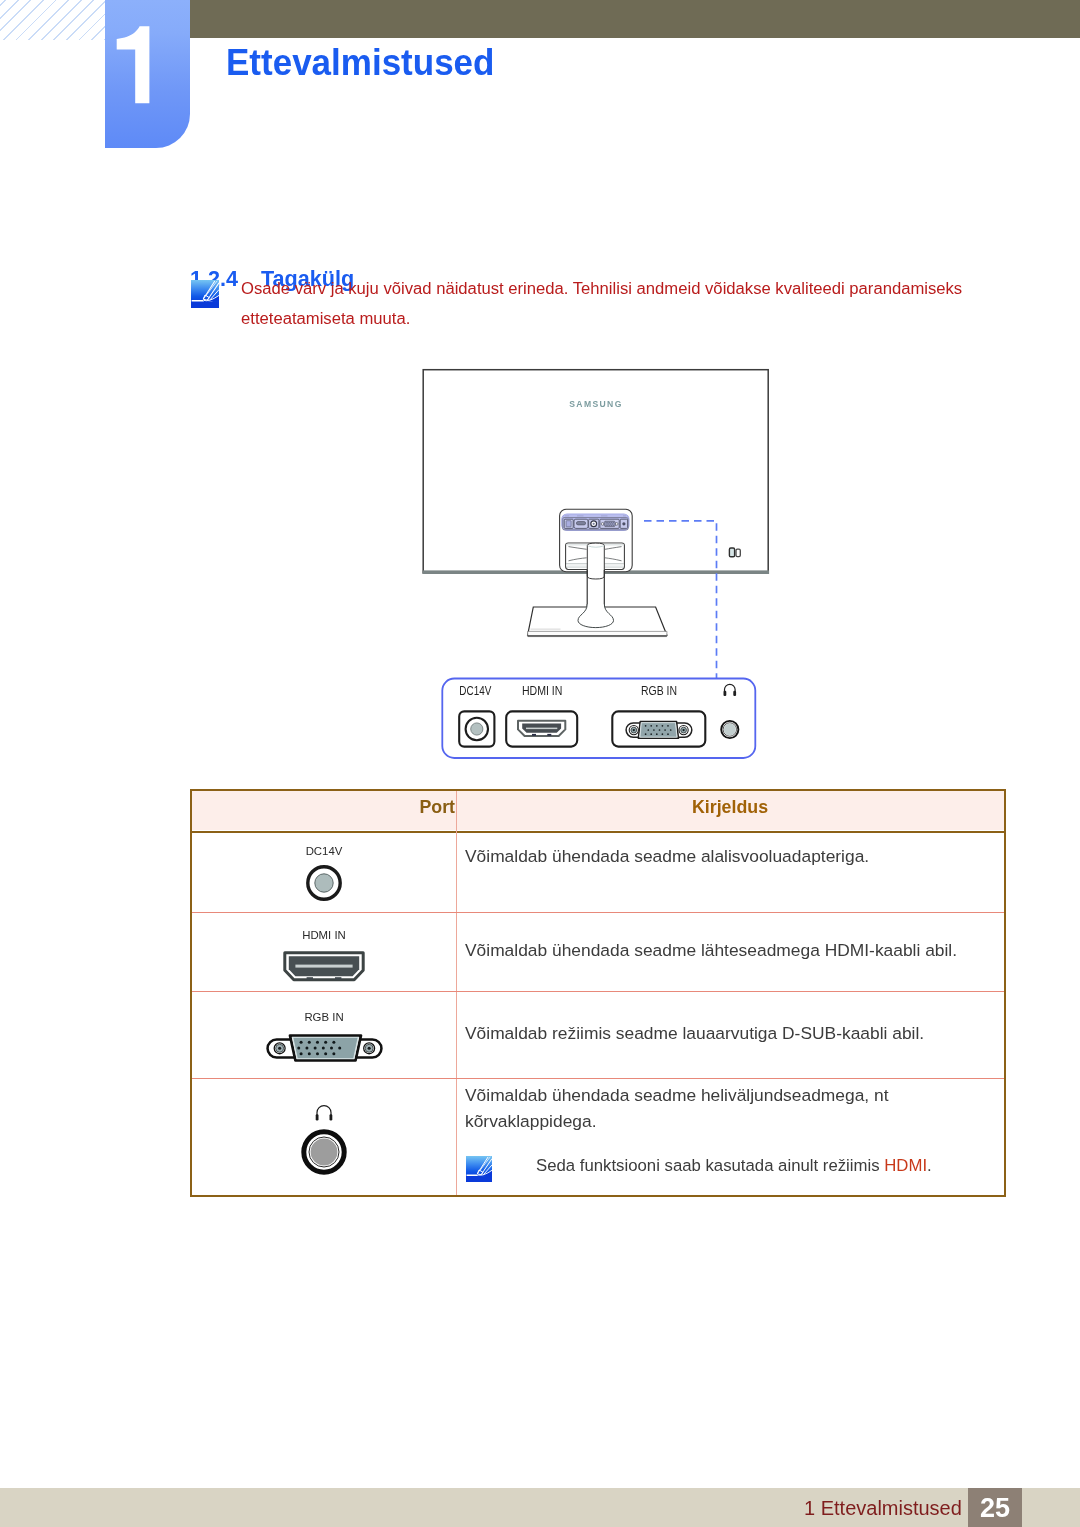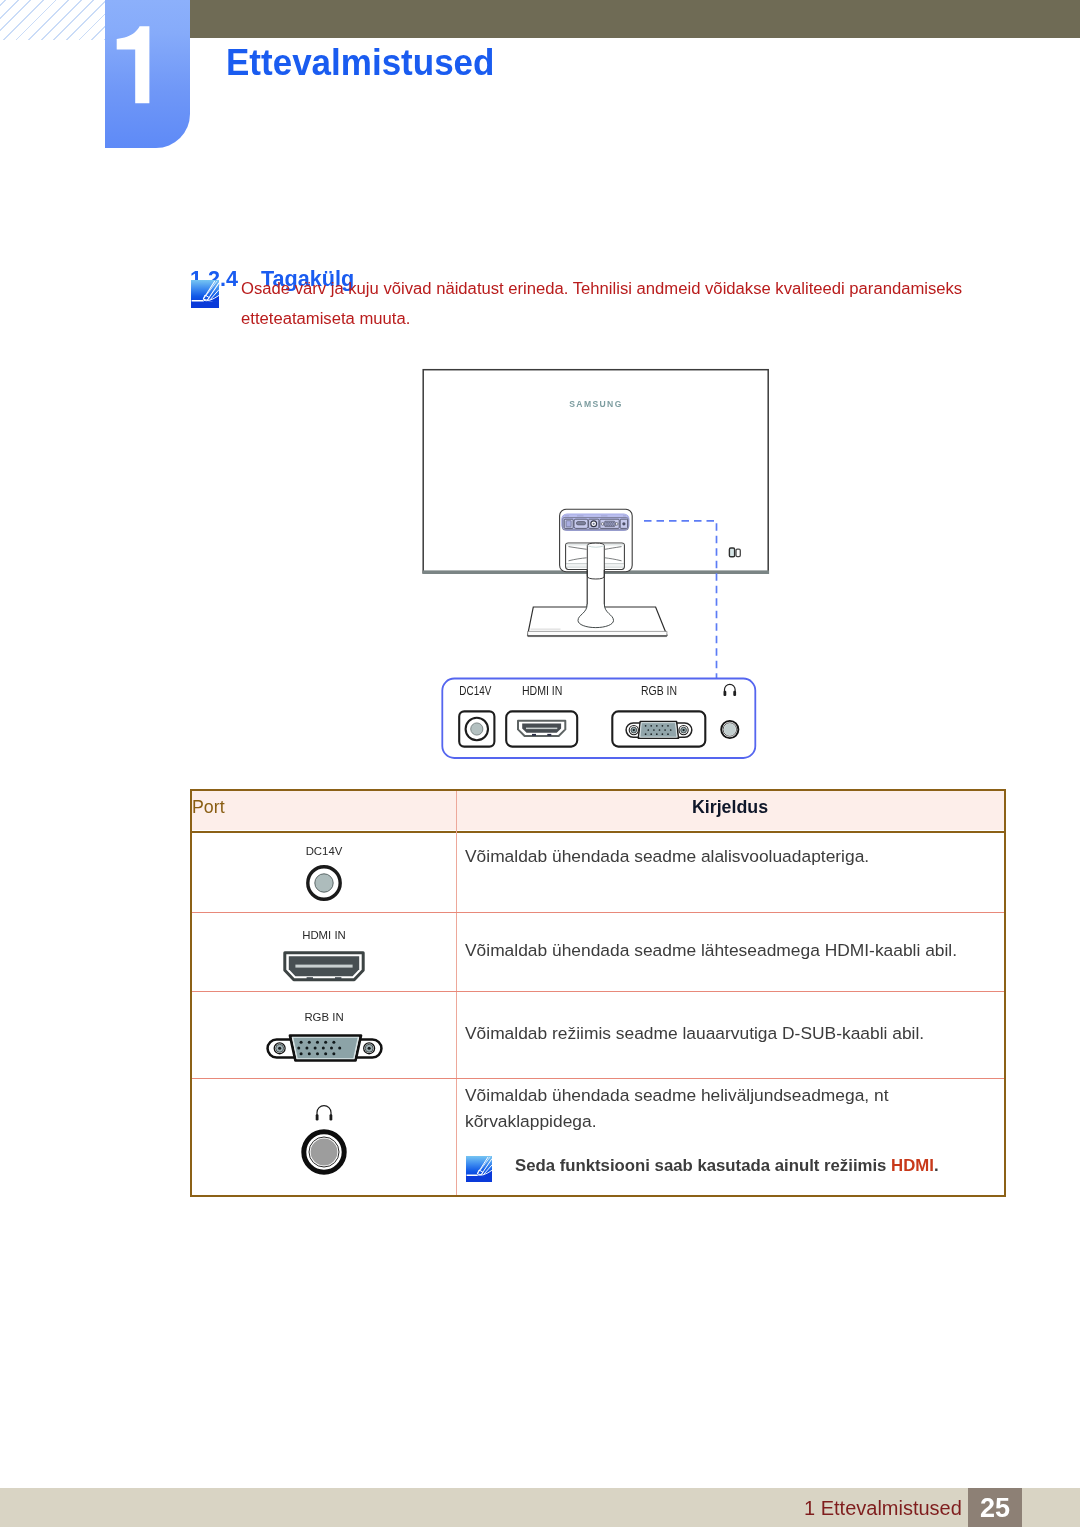--- a/index.html
+++ b/index.html
@@ -32,33 +32,33 @@
 
   
   .diagram{position:absolute;left:415px;top:355px;width:400px;height:420px;}
 
   
   .tbl{position:absolute;left:190px;top:789px;width:816px;height:408px;
        box-sizing:border-box;border:2px solid #8c6117;}
   .tbl-head{position:absolute;left:0;top:0;width:812px;height:42px;
        background:#fdeeea;background-clip:content-box;padding-bottom:1px;
        box-sizing:border-box;border-bottom:2px solid #8c6117;}
-  .tbl-head .th1{position:absolute;left:0;top:6px;width:263px;text-align:left;
-       font-size:17.8px;font-weight:400;color:#8a5e13;}
+  .tbl-head .th1{position:absolute;left:0;top:6px;width:263px;text-align:right;
+       font-size:17.8px;font-weight:700;color:#8a5e13;}
   .tbl-head .th2{position:absolute;left:264px;top:6px;width:548px;text-align:center;
-       font-size:17.8px;font-weight:700;color:#0f172a;}
+       font-size:17.8px;font-weight:700;color:#a16207;}
   .tbl-vline{position:absolute;left:264px;top:0;width:1px;height:404px;background:#eda89a;}
   .tbl-row{position:absolute;left:0;width:812px;}
   .tbl-row .hr{position:absolute;left:0;top:0;width:812px;height:1px;background:#e8897a;}
   .tbl-desc{position:absolute;left:273px;font-size:17.4px;line-height:26px;color:#3c3c3c;}
   .tbl-icon{position:absolute;left:0;width:264px;text-align:center;}
   .tbl-ilabel{font-size:11.4px;color:#2a2a2a;display:block;line-height:12px;}
   .subnote{position:absolute;left:273px;}
   .subnote-icon{position:absolute;left:1px;top:3px;width:26px;height:26px;}
-  .subnote-txt{margin-left:50px;font-size:16.75px;line-height:26px;color:#3c3c3c;font-weight:bold;}
+  .subnote-txt{margin-left:71px;font-size:16.75px;line-height:26px;color:#3c3c3c;}
   .subnote-txt .hl{color:#c8391a;}
 
   
   .ftr{position:absolute;left:0;top:1488px;width:1080px;height:39px;background:#d9d4c4;}
   .ftr-txt{position:absolute;left:804px;top:1497px;font-size:20px;color:#7f1d1d;}
   .ftr-page{position:absolute;left:968px;top:1488px;width:54px;height:39px;background:#8d8075;}
   .ftr-page span{position:absolute;left:0;right:0;top:5px;text-align:center;
     font-size:27px;font-weight:700;color:#ffffff;}
 </style>
 </head>

